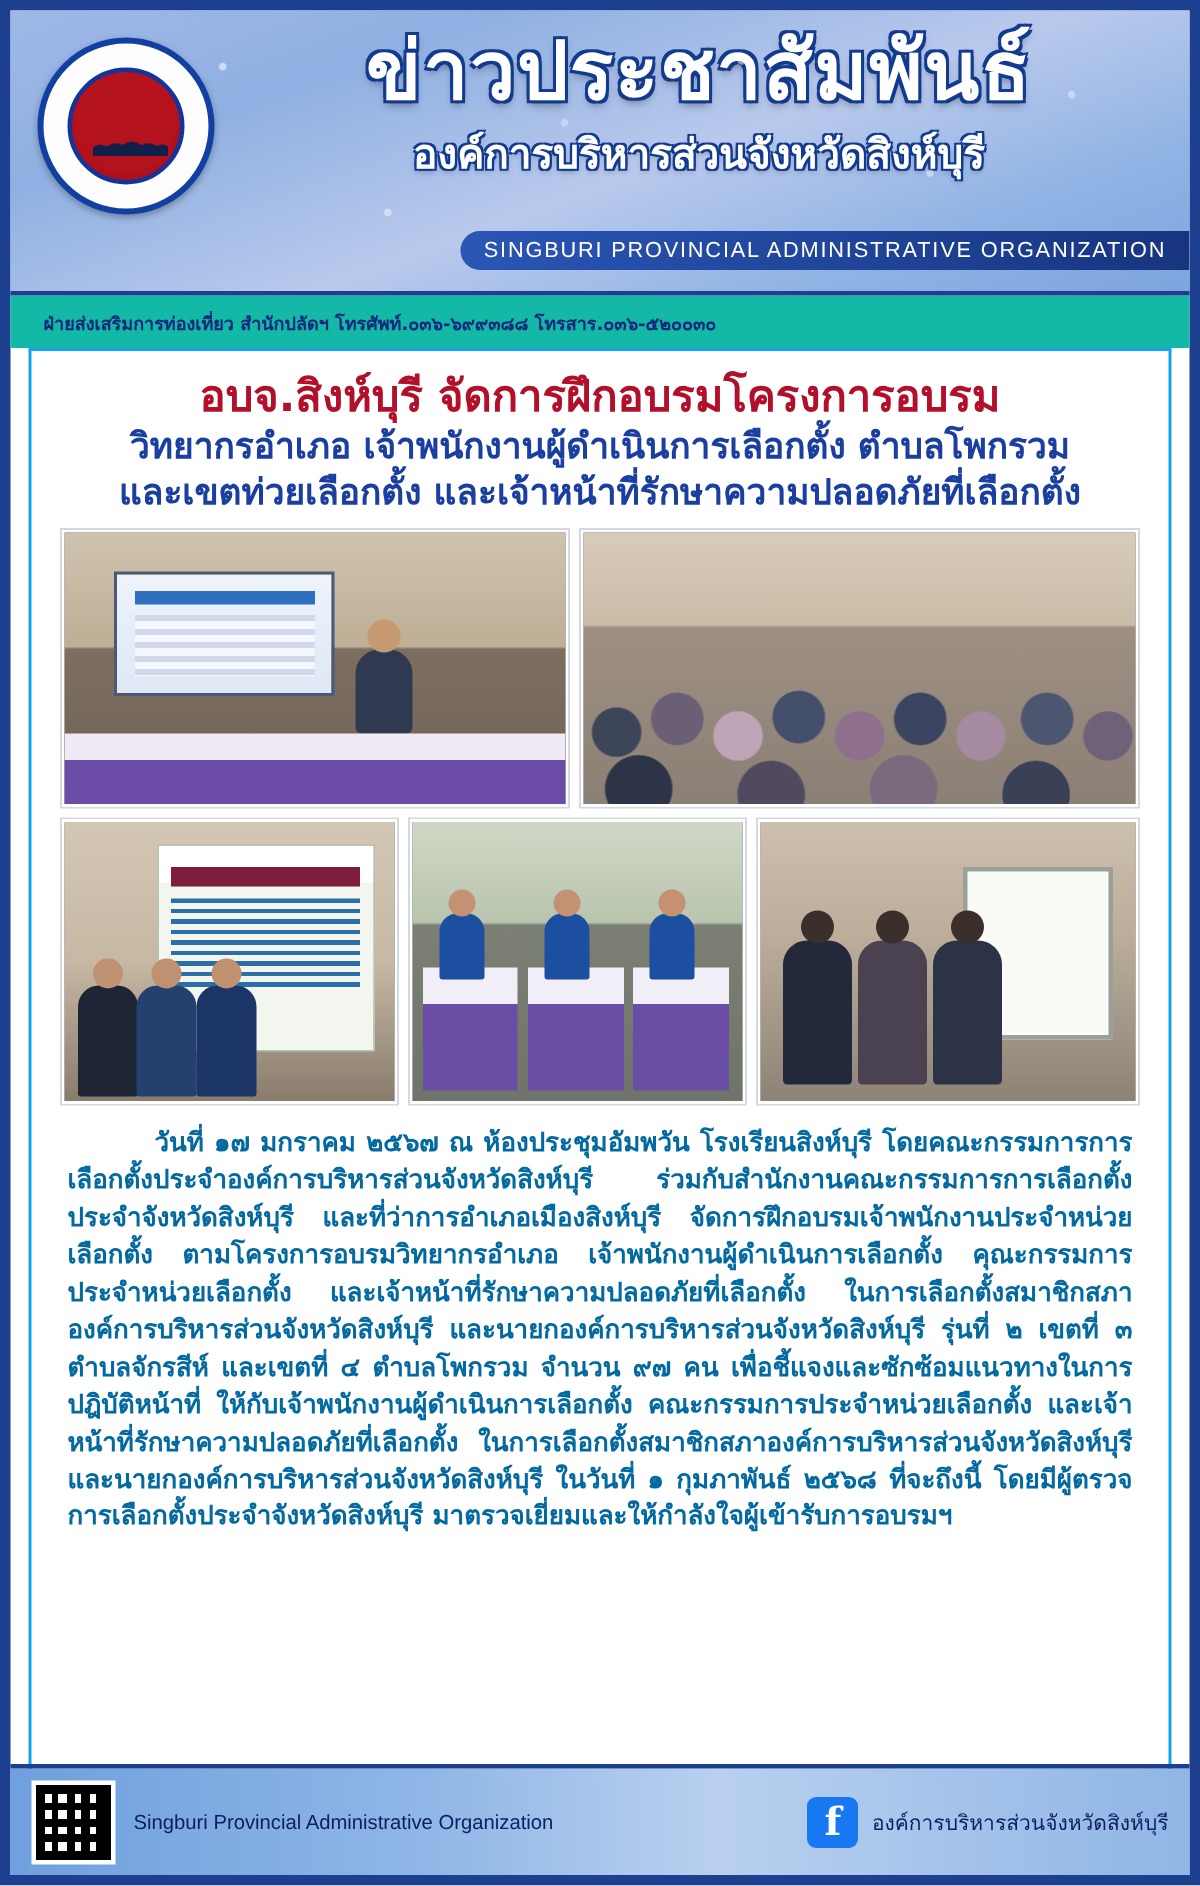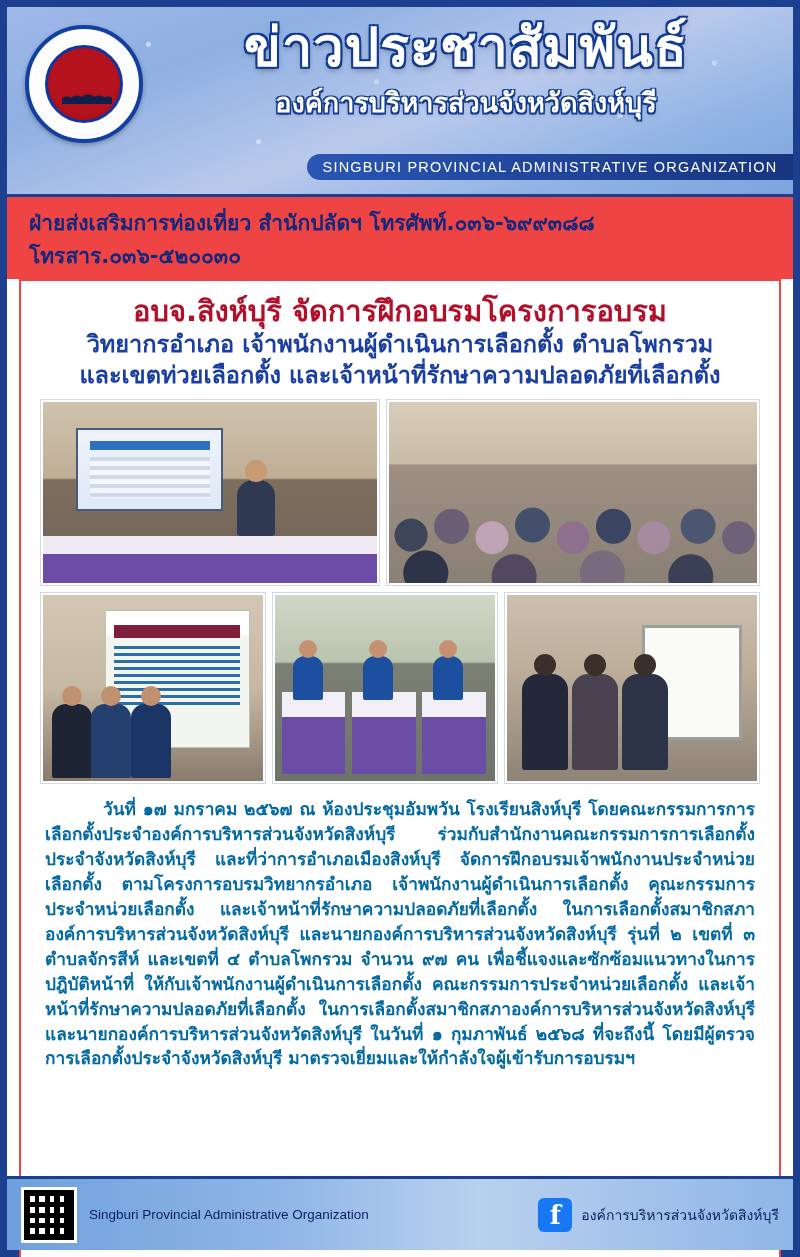--- a/index.html
+++ b/index.html
@@ -119,31 +119,31 @@
     display: flex;
     align-items: center;
     justify-content: center;
     font-variant: small-caps;
     text-transform: uppercase;
   }
 
   
   .contact-line {
     padding: 9px 14px 7px 22px;
-    font-size: 21px;
+    font-size: 12px;
     color: #11287c;
     font-weight: bold;
-    background: #ef4444;
+    background: #14b8a6;
     font-family: "DejaVu Sans", sans-serif;
   }
 
   
   .card {
     margin: 0 12px 10px 12px;
-    border: 2px solid #ef4444;
+    border: 2px solid #0ea5e9;
     background: #ffffff;
     padding: 8px 10px 6px 10px;
     height: 1000px;
     position: relative;
   }
 
   .headline {
     text-align: center;
     padding: 4px 4px 2px 4px;
   }

